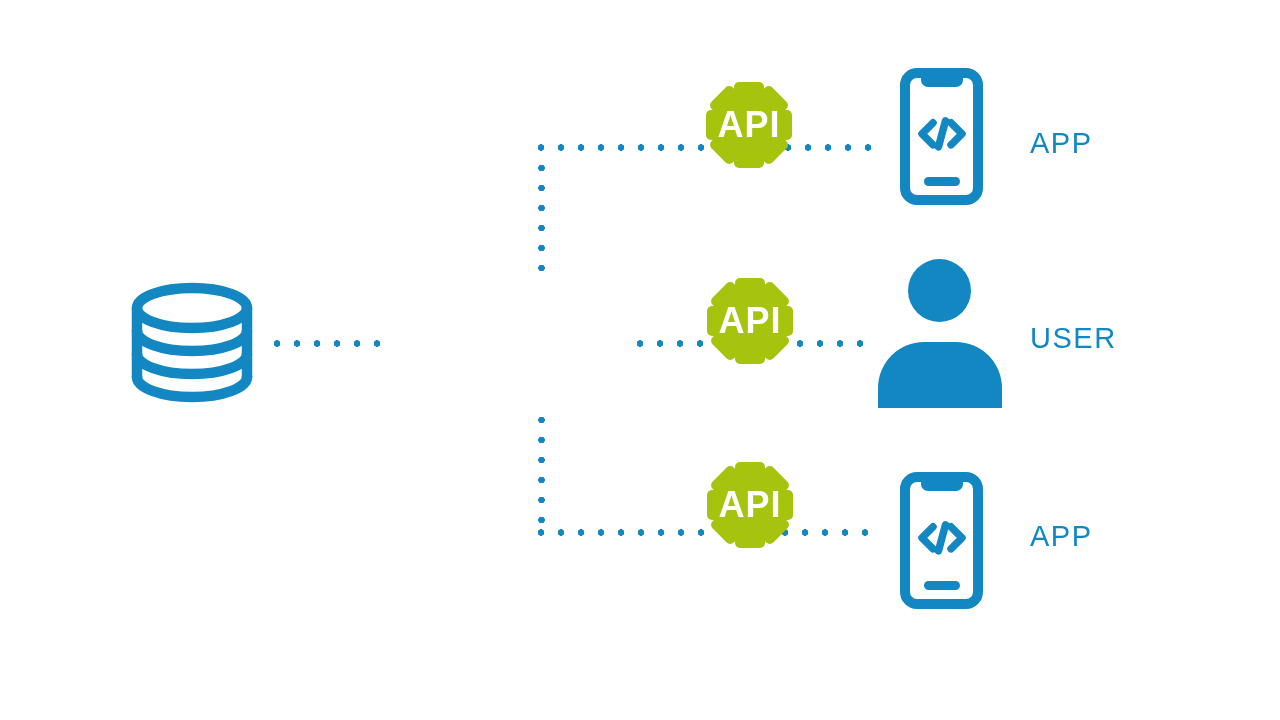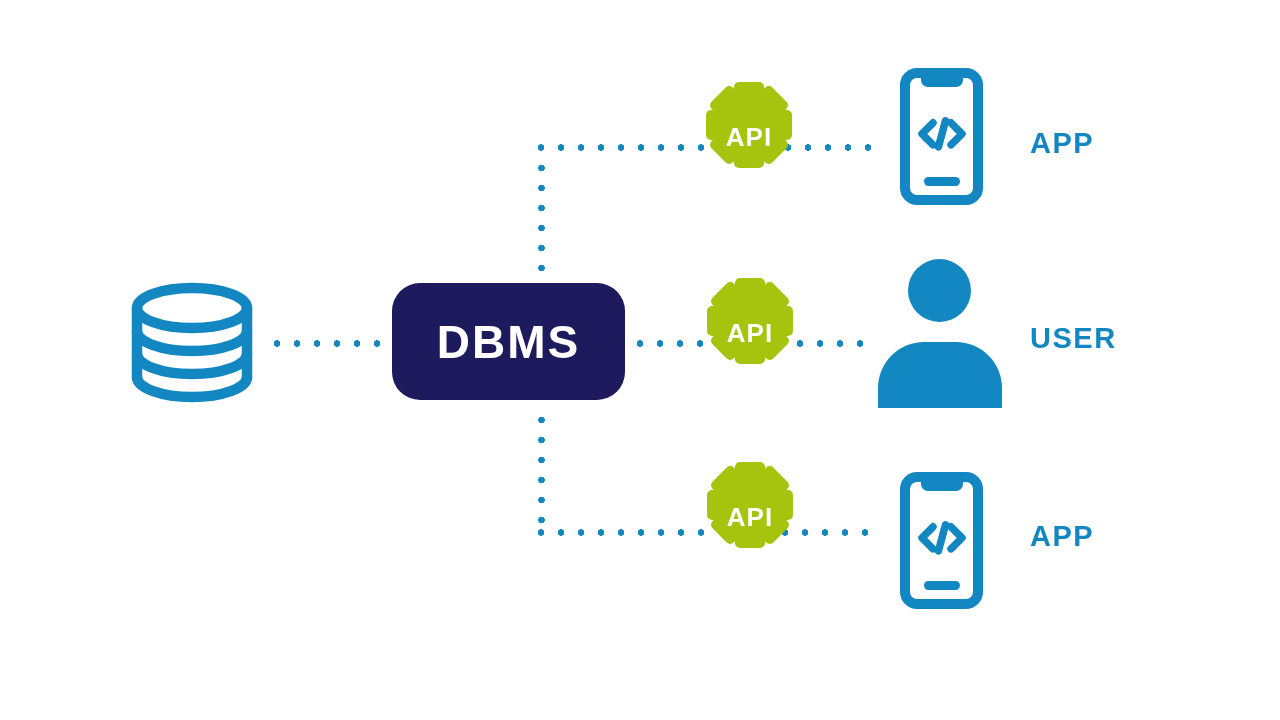--- a/index.html
+++ b/index.html
@@ -34,23 +34,23 @@
     background:#a6c30d;border-radius:5px;
   }
   .gear .bar.r45{transform:rotate(45deg);}
   .gear .bar.r90{transform:rotate(90deg);}
   .gear .bar.r135{transform:rotate(135deg);}
   .gear .core{
     position:absolute;left:50%;top:50%;width:68px;height:68px;margin:-34px 0 0 -34px;
     background:#a6c30d;border-radius:50%;
   }
   .gear .api-label{
-    position:absolute;left:0;top:12px;width:100%;height:100%;
+    position:absolute;left:0;top:0;width:100%;height:100%;
     display:flex;align-items:center;justify-content:center;
-    color:#ffffff;font-weight:bold;font-size:26px;letter-spacing:1px;
+    color:#ffffff;font-weight:bold;font-size:36px;letter-spacing:1px;
   }
   
   .phone{
     position:absolute;width:83px;height:137px;box-sizing:border-box;
     border:10px solid #1287c1;border-radius:17px;background:#ffffff;
   }
   .phone .notch{
     position:absolute;top:0;left:50%;transform:translateX(-50%);
     width:42px;height:9px;background:#1287c1;border-radius:0 0 7px 7px;
   }
@@ -61,21 +61,21 @@
   .phone .code{
     position:absolute;top:50%;left:50%;transform:translate(-50%,-58%);
   }
   .phone .code path{stroke:#1287c1;stroke-width:7.5;fill:none;stroke-linecap:round;stroke-linejoin:round;}
   
   .user{position:absolute;left:878px;top:259px;width:124px;height:149px;}
   .user .head{position:absolute;top:0;left:30px;width:63px;height:63px;border-radius:50%;background:#1287c1;}
   .user .body{position:absolute;bottom:0;left:0;width:124px;height:66px;background:#1287c1;border-radius:46px 46px 0 0;}
   
   .ep-label{
-    position:absolute;left:1030px;color:#1287c1;font-weight:bold;
+    position:absolute;left:1030px;color:#1287c1;font-weight:normal;
     font-size:29px;letter-spacing:1.5px;
   }
 </style>
 </head>
 <body>
 
 <div id="stage">
 
   <svg class="db-svg" width="124" height="124" viewBox="0 0 124 124">
     <ellipse cx="62" cy="27" rx="55" ry="20"></ellipse>
@@ -92,23 +92,20 @@
   <div class="dots-h" style="left:531px;top:144px;width:180px;"></div>
   <div class="dots-h" style="left:778px;top:144px;width:100px;"></div>
 
   <div class="dots-h" style="left:630px;top:340px;width:80px;"></div>
   <div class="dots-h" style="left:790px;top:340px;width:80px;"></div>
 
   <div class="dots-v" style="left:538px;top:410px;height:120px;"></div>
   <div class="dots-h" style="left:531px;top:529px;width:180px;"></div>
   <div class="dots-h" style="left:775px;top:529px;width:100px;"></div>
 
-  <div class="dbms">
-    <span>DBMS</span>
-  </div>
 
   <div class="gear" style="left:706px;top:82px;">
     <div class="bar"></div>
     <div class="bar r45"></div>
     <div class="bar r90"></div>
     <div class="bar r135"></div>
     <div class="core"></div>
     <div class="api-label">API</div>
   </div>
 

